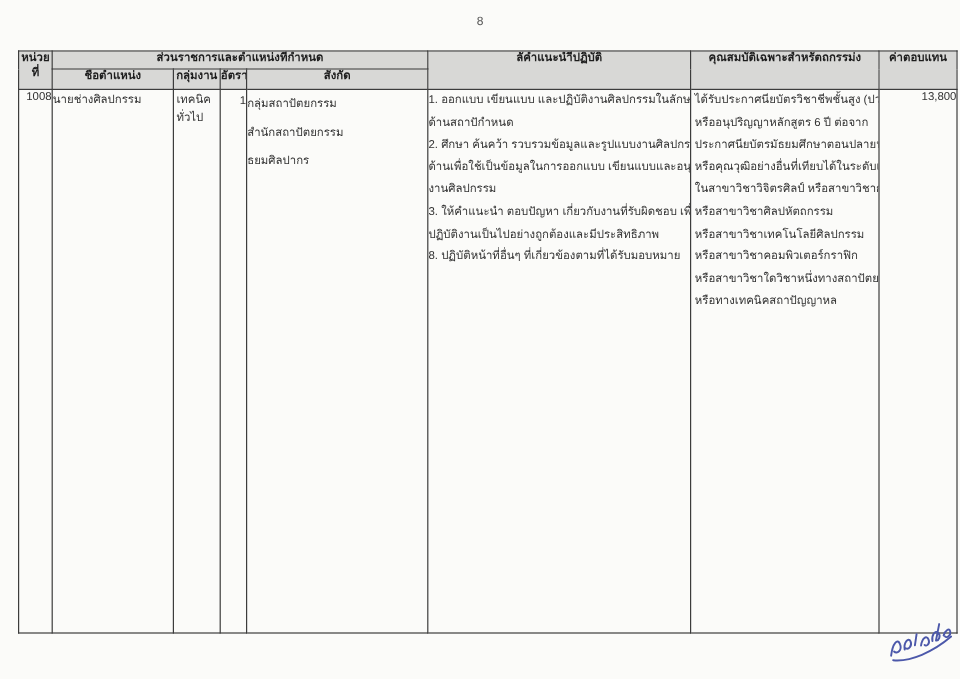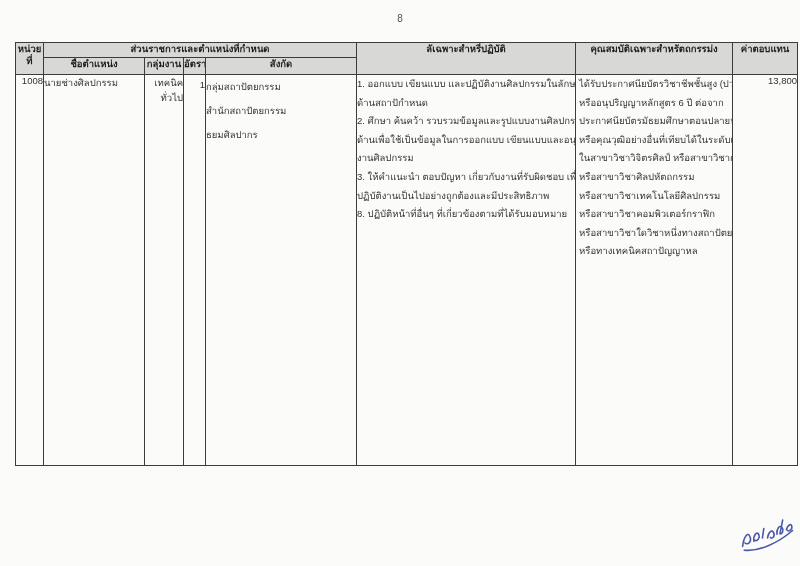--- a/index.html
+++ b/index.html
@@ -9,21 +9,21 @@
     font-family:"Liberation Sans","DejaVu Sans",sans-serif;
     color:#2a2a2a;
   }
   .page-number{
     position:absolute;top:13px;left:0;width:800px;
     text-align:center;font-size:10px;color:#555;
   }
   .doc-table-wrap{position:absolute;left:15px;top:42px;}
   table.doc{
     border-collapse:collapse;table-layout:fixed;
-    width:782px;height:424px;
+    width:782px;height:486px;
     background:transparent;
   }
   table.doc td{
     border:1px solid #3c3c3c;
     overflow:hidden;
     font-size:9.5px;
     vertical-align:top;
     padding:0;
   }
   tr.h1{height:15px;}
@@ -65,34 +65,34 @@
         <col style="width:157px">
         <col style="width:65px">
   </colgroup>
   <tbody>
         <tr class="h1">
     <td class="th unit-head" rowspan="2">
       <span>หน่วย</span>
       <span>ที่</span>
     </td>
     <td class="th" colspan="4">ส่วนราชการและตำแหน่งที่กำหนด</td>
-    <td class="th" rowspan="2">ลัเฉพาะสำหรี่ปฏิบัติ</td>
+    <td class="th" rowspan="2">ลัคำแนะนำี่ปฏิบัติ</td>
     <td class="th" rowspan="2">คุณสมบัติเฉพาะสำหรัตถกรรม่ง</td>
     <td class="th" rowspan="2">ค่าตอบแทน</td>
   </tr>
   <tr class="h2">
     <td class="th">ชื่อตำแหน่ง</td>
     <td class="th">กลุ่มงาน</td>
     <td class="th">อัตรา</td>
     <td class="th">สังกัด</td>
   </tr>
   <tr>
     <td class="body-c">1008</td>
     <td class="body-l">นายช่างศิลปกรรม</td>
-    <td class="body-l" style="padding-left:2px;text-align:right;">เทคนิคทั่วไป</td>
+    <td class="body-l" style="padding-left:2px;">เทคนิคทั่วไป</td>
     <td class="body-c" style="padding-top:4px;">1</td>
     <td class="body-l">
       <div class="aff-line">กลุ่มสถาปัตยกรรม</div>
       <div class="aff-line">สำนักสถาปัตยกรรม</div>
       <div class="aff-line">ธยมศิลปากร</div>
     </td>
     <td class="body-l">
       <div class="duty-line">1. ออกแบบ เขียนแบบ และปฏิบัติงานศิลปกรรมในลักษณะงาน</div>
       <div class="duty-line">ด้านสถาปักำหนด</div>
       <div class="duty-line">2. ศึกษา ค้นคว้า รวบรวมข้อมูลและรูปแบบงานศิลปกรรมเฉพาะ</div>

